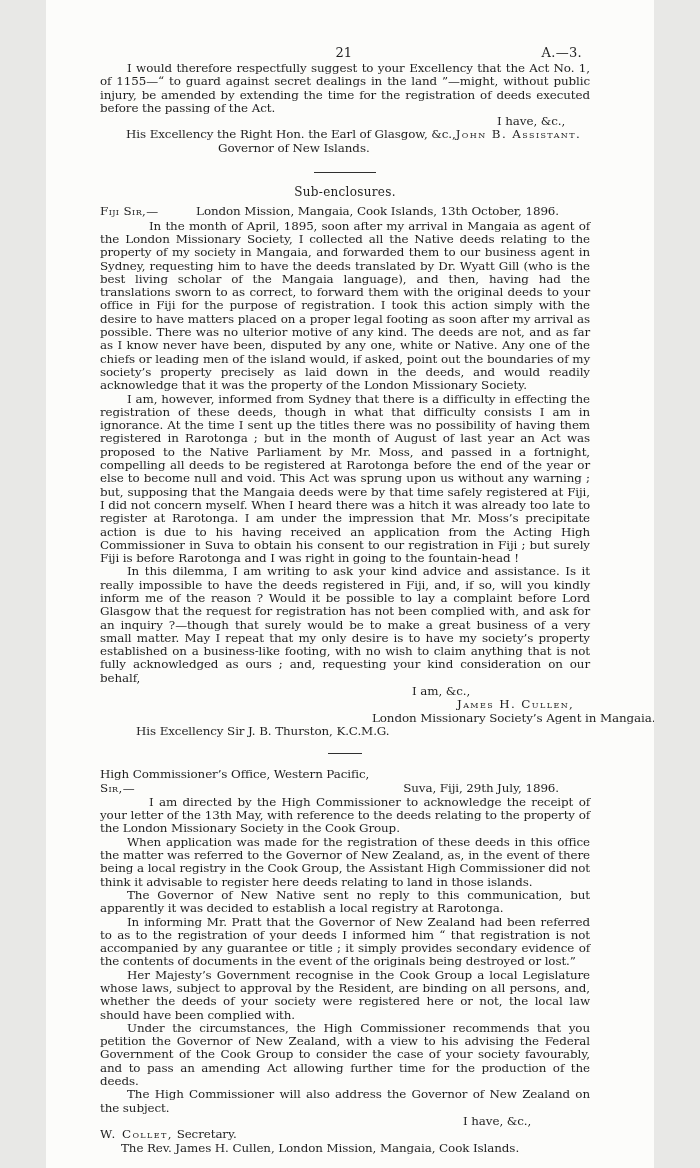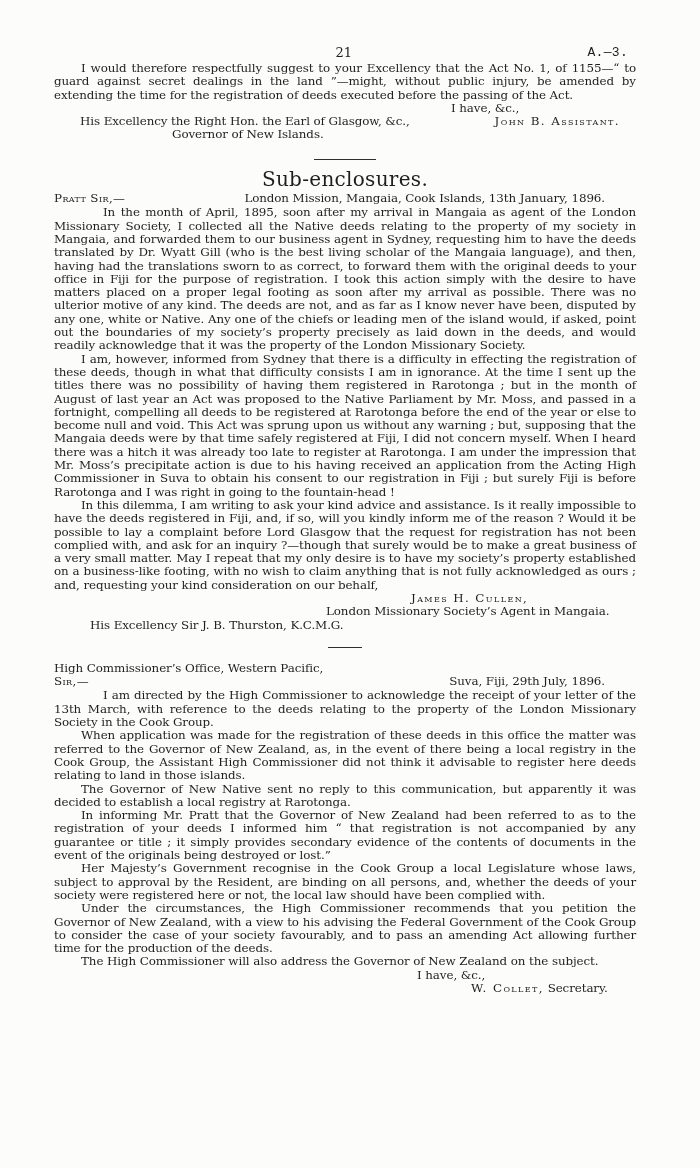--- a/index.html
+++ b/index.html
@@ -2,21 +2,21 @@
 <html><head>
 <meta charset="utf-8">
 <style>
   html, body {
     margin: 0;
     padding: 0;
     background: #e8e8e6;
   }
   .page {
     position: relative;
-    width: 700px;
+    width: 608px;
     height: 1168px;
     margin: 0 auto;
     background: #fcfcfa;
     color: #1e1e1e;
     font-family: "DejaVu Serif", "Liberation Serif", serif;
     font-size: 11.9px;
     line-height: 13.3px;
     letter-spacing: -0.1px;
     overflow: hidden;
     box-sizing: border-box;
@@ -30,51 +30,49 @@
   .pagenum {
     position: absolute;
     left: 50%;
     transform: translateX(-58%);
   }
   .docref {
     position: absolute;
     right: 8px;
     top: 0;
     letter-spacing: 0.3px;
-    font-family: Liberation Mono, monospace;
   }
   section { display: block; }
   p.body-p {
     margin: 0;
     text-align: justify;
     text-indent: 27px;
   }
   p.body-p.first-after-sal { text-indent: 49px; }
   .letter1-body { margin-top: 19px; }
   .sc { font-variant: small-caps; letter-spacing: 0.4px; }
   .sig-name { font-variant: small-caps; letter-spacing: 1.4px; }
   .line { white-space: nowrap; }
   .val-l1 { margin-left: 397px; }
   .addr-row {
     display: flex;
     justify-content: space-between;
     padding-left: 26px;
     padding-right: 16px;
-    gap: 28px;
   }
   .gov-line { margin-left: 118px; }
   .rule {
     height: 1px;
     background: #2f2f2f;
     border: none;
   }
   .rule1 { width: 62px; margin: 17px auto 13px auto; }
   .rule2 { width: 34px; margin: 15px auto 14px auto; }
   .subenc-heading {
-    font-size: 20px;
+    font-size: 12px;
     font-weight: normal;
     text-align: center;
     margin: 0 0 6px 0;
     letter-spacing: 0.3px;
   }
   .sal-row {
     display: flex;
     justify-content: space-between;
     align-items: baseline;
     margin-bottom: 1px;
@@ -82,21 +80,21 @@
   .sal-row .dateline { margin-right: 31px; }
   .office-line {
     text-align: left;
     margin-right: 96px;
   }
   .val-l2 { margin-left: 312px; }
   .signame-l2 { margin-left: 357px; }
   .sigrole-l2 { margin-left: 272px; }
   .addr-l2 { margin-left: 36px; }
   .val-l3 { margin-left: 363px; }
-  .signame-l3 { margin-left: 417px; }
+  .signame-l3 { }
   .addr-l3 { margin-left: 21px; }
 </style>
 </head>
 <body>
 
 <div class="page">
 
   <div class="header">
     <span class="pagenum">21</span>
     <span class="docref">A.—3.</span>
@@ -111,48 +109,50 @@
     </div>
     <div class="line gov-line">Governor of New Islands.</div>
   </section>
 
   <div class="rule rule1"></div>
 
   <h2 class="subenc-heading">Sub-enclosures.</h2>
 
   <section>
     <div class="sal-row">
-      <span class="line sc">Pratt Sir,—</span>
-      <span class="line dateline">London Mission, Mangaia, Cook Islands, 13th January, 1896.</span>
+      <span class="line sc">Fiji Sir,—</span>
+      <span class="line dateline">London Mission, Mangaia, Cook Islands, 13th October, 1896.</span>
     </div>
     <p class="body-p first-after-sal">In the month of April, 1895, soon after my arrival in Mangaia as agent of the London Missionary Society, I collected all the Native deeds relating to the property of my society in Mangaia, and forwarded them to our business agent in Sydney, requesting him to have the deeds translated by Dr. Wyatt Gill (who is the best living scholar of the Mangaia language), and then, having had the translations sworn to as correct, to forward them with the original deeds to your office in Fiji for the purpose of registration.  I took this action simply with the desire to have matters placed on a proper legal footing as soon after my arrival as possible.  There was no ulterior motive of any kind.  The deeds are not, and as far as I know never have been, disputed by any one, white or Native.  Any one of the chiefs or leading men of the island would, if asked, point out the boundaries of my society’s property precisely as laid down in the deeds, and would readily acknowledge that it was the property of the London Missionary Society.</p>
     <p class="body-p">I am, however, informed from Sydney that there is a difficulty in effecting the registration of these deeds, though in what that difficulty consists I am in ignorance.  At the time I sent up the titles there was no possibility of having them registered in Rarotonga ; but in the month of August of last year an Act was proposed to the Native Parliament by Mr. Moss, and passed in a fortnight, compelling all deeds to be registered at Rarotonga before the end of the year or else to become null and void.  This Act was sprung upon us without any warning ; but, supposing that the Mangaia deeds were by that time safely registered at Fiji, I did not concern myself.  When I heard there was a hitch it was already too late to register at Rarotonga.  I am under the impression that Mr. Moss’s precipitate action is due to his having received an application from the Acting High Commissioner in Suva to obtain his consent to our registration in Fiji ; but surely Fiji is before Rarotonga and I was right in going to the fountain-head !</p>
     <p class="body-p">In this dilemma, I am writing to ask your kind advice and assistance.  Is it really impossible to have the deeds registered in Fiji, and, if so, will you kindly inform me of the reason ? Would it be possible to lay a complaint before Lord Glasgow that the request for registration has not been complied with, and ask for an inquiry ?—though that surely would be to make a great business of a very small matter.  May I repeat that my only desire is to have my society’s property established on a business-like footing, with no wish to claim anything that is not fully acknowledged as ours ; and, requesting your kind consideration on our behalf,</p>
+    <div class="line val-l2">I am, &amp;c.,</div>
     <div class="line signame-l2">
       <span class="sig-name">James H. Cullen,</span>
     </div>
     <div class="line sigrole-l2">London Missionary Society’s Agent in Mangaia.</div>
     <div class="line addr-l2">His Excellency Sir J. B. Thurston, K.C.M.G.</div>
   </section>
 
   <div class="rule rule2"></div>
 
   <section>
     <div class="line office-line">High Commissioner’s Office, Western Pacific,</div>
     <div class="sal-row">
       <span class="line sc">Sir,—</span>
       <span class="line dateline">Suva, Fiji, 29th July, 1896.</span>
     </div>
-    <p class="body-p first-after-sal">I am directed by the High Commissioner to acknowledge the receipt of your letter of the 13th March, with reference to the deeds relating to the property of the London Missionary Society in the Cook Group.</p>
+    <p class="body-p first-after-sal">I am directed by the High Commissioner to acknowledge the receipt of your letter of the 13th May, with reference to the deeds relating to the property of the London Missionary Society in the Cook Group.</p>
     <p class="body-p">When application was made for the registration of these deeds in this office the matter was referred to the Governor of New Zealand, as, in the event of there being a local registry in the Cook Group, the Assistant High Commissioner did not think it advisable to register here deeds relating to land in those islands.</p>
     <p class="body-p">The Governor of New Native sent no reply to this communication, but apparently it was decided to establish a local registry at Rarotonga.</p>
     <p class="body-p">In informing Mr. Pratt that the Governor of New Zealand had been referred to as to the registration of your deeds I informed him “ that registration is not accompanied by any guarantee or title ; it simply provides secondary evidence of the contents of documents in the event of the originals being destroyed or lost.”</p>
     <p class="body-p">Her Majesty’s Government recognise in the Cook Group a local Legislature whose laws, subject to approval by the Resident, are binding on all persons, and, whether the deeds of your society were registered here or not, the local law should have been complied with.</p>
     <p class="body-p">Under the circumstances, the High Commissioner recommends that you petition the Governor of New Zealand, with a view to his advising the Federal Government of the Cook Group to consider the case of your society favourably, and to pass an amending Act allowing further time for the production of the deeds.</p>
     <p class="body-p">The High Commissioner will also address the Governor of New Zealand on the subject.</p>
     <div class="line val-l3">I have, &amp;c.,</div>
     <div class="line signame-l3">
       <span class="sig-name">W. Collet,</span>
       <span>Secretary.</span>
     </div>
+    <div class="line addr-l3">The Rev. James H. Cullen, London Mission, Mangaia, Cook Islands.</div>
   </section>
 
 </div>
 
 </body></html>

